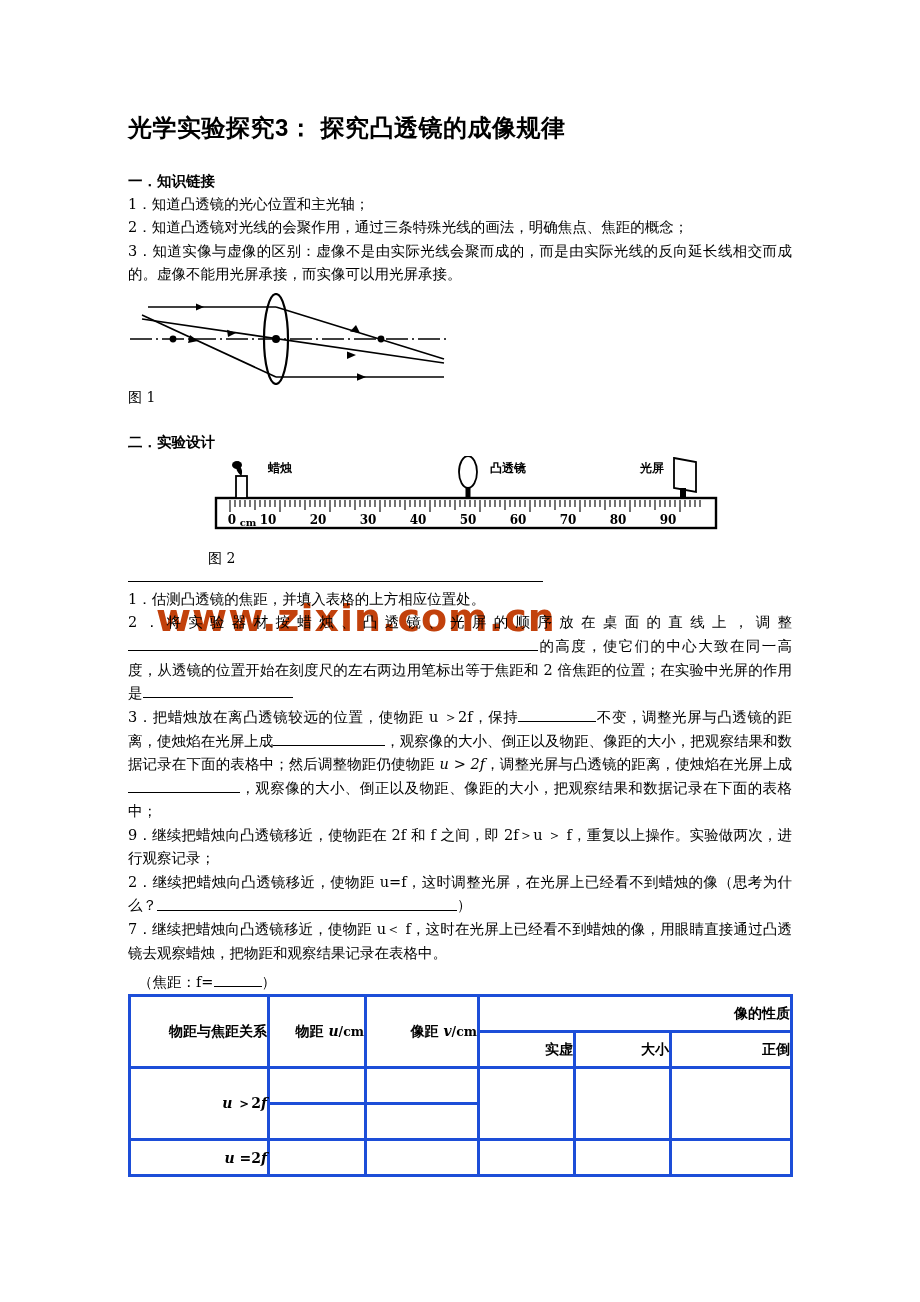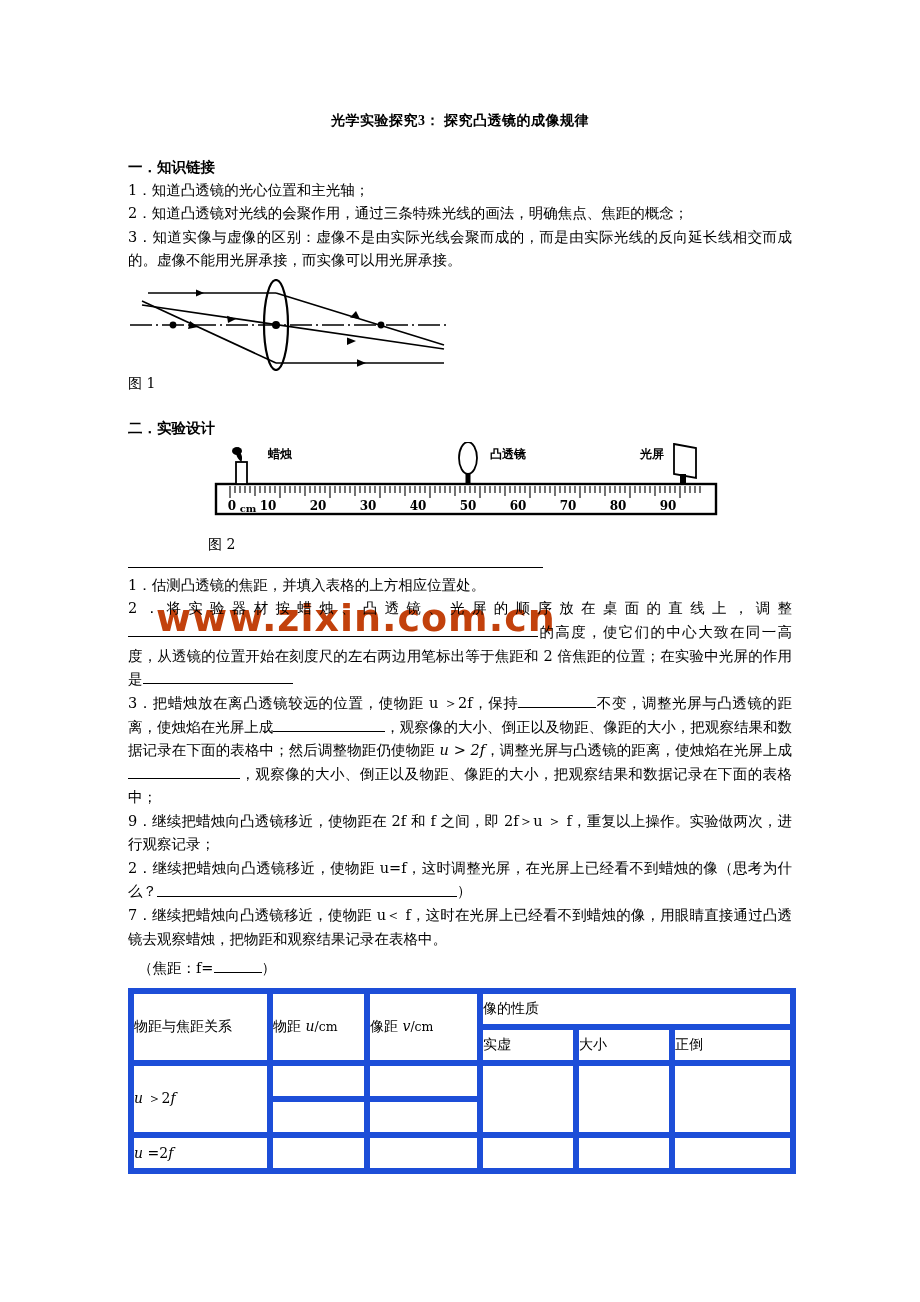--- a/index.html
+++ b/index.html
@@ -39,24 +39,23 @@
     color: #c2410c;
     white-space: nowrap;
     pointer-events: none;
     z-index: 0;
     user-select: none;
   }
   .layer { position: relative; z-index: 2; }
 
   
   .doc-title {
-    text-align: center;
-    font-family: Liberation Serif, serif;
+    font-family: Liberation Sans, sans-serif;
     font-weight: bold;
-    font-size: 14px;
+    font-size: 24px;
     letter-spacing: 0.5px;
     padding-top: 112px;
     padding-bottom: 2px;
   }
 
   
   .sec-head {
     font-family: "DejaVu Serif", "Liberation Serif", serif;
     font-weight: bold;
     font-size: 14.5px;
@@ -106,35 +105,35 @@
 
   
   .fig1-wrap { margin-top: 6px; position: relative; }
   .fig2-wrap { margin-top: 4px; position: relative; }
 
   
   .focal-line {
     font-family: "DejaVu Serif", "Liberation Serif", serif;
     font-size: 14.5px;
     margin-top: 6px;
-    margin-bottom: 10px;
+    margin-bottom: 2px;
     padding-left: 10px;
   }
   table.data-table {
     border-collapse: collapse;
     width: 662px;
     table-layout: fixed;
   }
   table.data-table td,
   table.data-table th {
-    border: 6px solid #1d4ed8;
+    border: 3px solid #1d4ed8;
     font-family: "DejaVu Serif", "Liberation Serif", serif;
     font-size: 14px;
-    font-weight: normal;
-    text-align: left;
+    font-weight: bold;
+    text-align: right;
     vertical-align: middle;
     padding: 0;
   }
   .col1 { width: 139px; }
   .col2 { width: 97px; }
   .col3 { width: 113px; }
   .col4 { width: 96px; }
   .col5 { width: 96px; }
   .col6 { width: 121px; }
   .hrow-a { height: 36px; }

